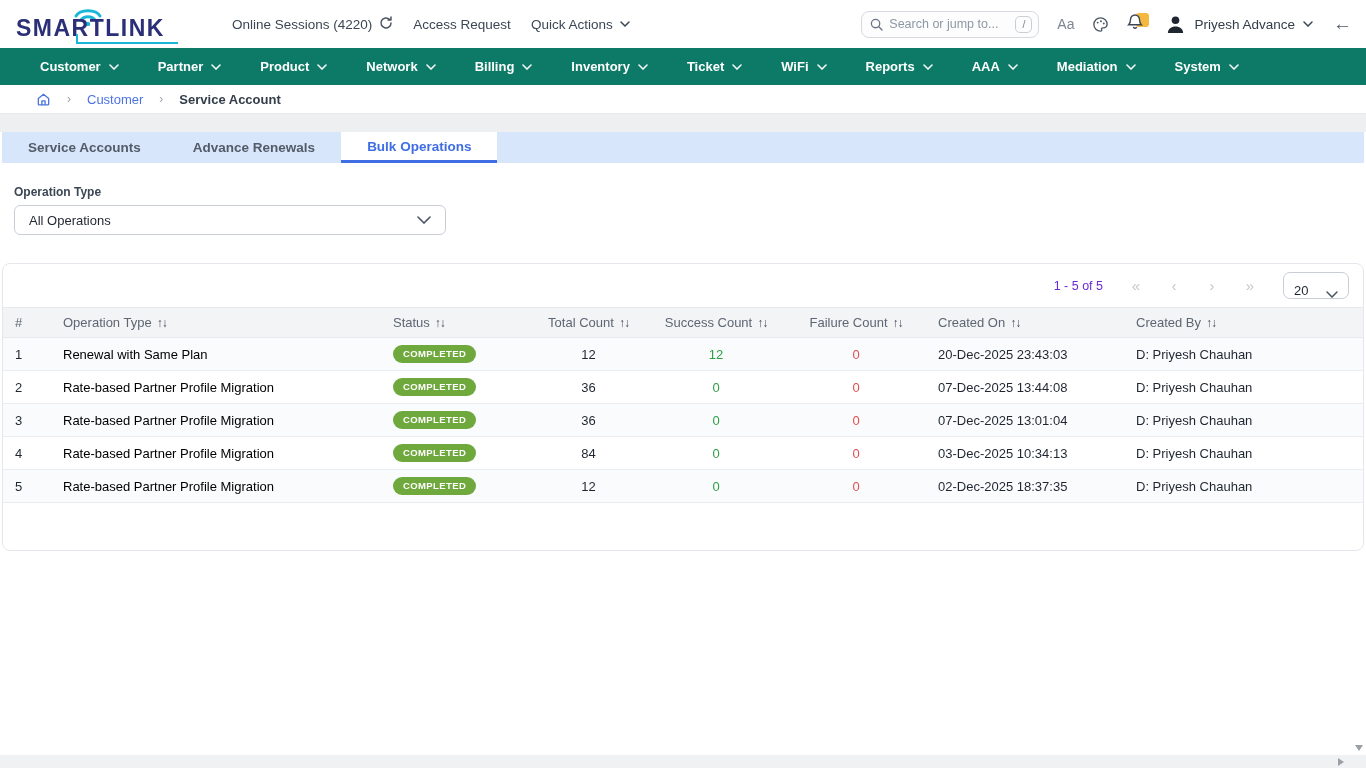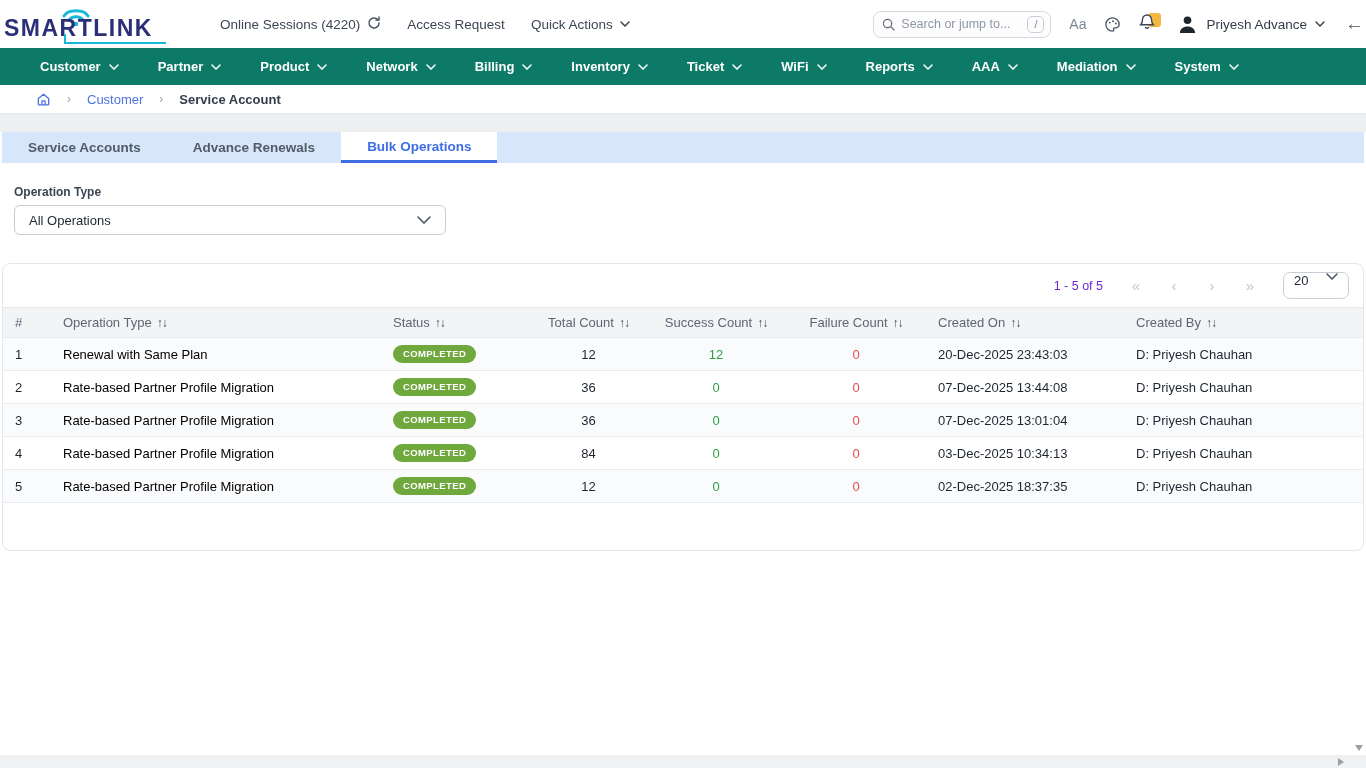--- a/index.html
+++ b/index.html
@@ -1,28 +1,28 @@
 <!DOCTYPE html>
 <html><head>
 <meta charset="utf-8">
 <style>
   * { margin:0; padding:0; box-sizing:border-box; }
   html,body { width:1366px; height:768px; overflow:hidden; background:#fff;
               font-family:"Liberation Sans", sans-serif; color:#1f2630; }
 
   
-  .topbar { height:48px; background:#fff; display:flex; align-items:center; padding:0 2px; }
+  .topbar { height:48px; background:#fff; display:flex; align-items:center; padding:0 14px; }
   .logo { position:relative; width:170px; height:40px; flex:none; }
   .logo-text { font-size:23px; font-weight:800; letter-spacing:1.5px; color:#2b2f77;
                position:absolute; left:2px; top:11px; }
   .logo-wifi { position:absolute; left:57px; top:0px; }
   .logo-line { position:absolute; left:62px; top:38px; width:102px; height:2px; background:#18b7d8; }
   .logo-tick { position:absolute; left:62px; top:30px; width:2px; height:8px; background:#18b7d8; }
 
-  .top-center { display:flex; align-items:center; gap:26px; margin-left:48px; font-size:13.5px; color:#3c4654; }
+  .top-center { display:flex; align-items:center; gap:20px; margin-left:48px; font-size:13.5px; color:#3c4654; }
   .top-item { display:flex; align-items:center; gap:7px; cursor:pointer; }
   .refresh-ic { color:#4b5563; }
 
   .top-right { margin-left:auto; display:flex; align-items:center; gap:18px; }
   .searchbox { width:178px; height:27px; border:1px solid #d6dae0; border-radius:8px; background:#fdfdfe;
                display:flex; align-items:center; padding:0 6px 0 8px; gap:6px; }
   .searchbox input { border:none; outline:none; background:transparent; flex:1; min-width:0;
                      font-size:12.5px; color:#374151; font-family:"Liberation Sans", sans-serif; }
   .searchbox input::placeholder { color:#8d98a5; }
   .slash-badge { border:1px solid #c9cfd6; border-radius:5px; font-size:10.5px; color:#7b8费5; color:#7b8594;
@@ -61,21 +61,21 @@
   .filter-label { font-size:12px; color:#3c4654; font-weight:600; margin-bottom:6px; }
   .select { width:432px; height:30px; border:1px solid #c9ced6; border-radius:6px; background:#fff;
             display:flex; align-items:center; justify-content:space-between; padding:0 14px; cursor:pointer; }
   .select-value { font-size:13px; color:#1f2630; }
 
   .card { margin-top:28px; border:1px solid #e4e7eb; border-radius:8px; background:#fff; overflow:hidden; }
   .card-toolbar { display:flex; align-items:center; justify-content:flex-end; gap:0; padding:8px 14px 8px; }
   .range-label { font-size:12.5px; color:#6d28d9; margin-right:14px; }
   .pg-btn { width:38px; text-align:center; color:#c2c8cf; font-size:15px; cursor:default; user-select:none; }
   .size-select { width:66px; height:27px; border:1px solid #c9ced6; border-radius:7px; display:flex;
-                 align-items:flex-start; justify-content:space-between; padding:0 10px; margin-left:14px; cursor:pointer; }
+                 align-items:flex-end; justify-content:space-between; padding:0 10px; margin-left:14px; cursor:pointer; }
   .size-value { font-size:13px; color:#1f2630; }
 
   table { width:100%; border-collapse:collapse; table-layout:fixed; }
   col.c1{width:48px} col.c2{width:330px} col.c3{width:150px} col.c4{width:115px}
   col.c5{width:140px} col.c6{width:140px} col.c7{width:198px} col.c8{width:auto}
   thead th { background:#f3f4f6; border-top:1px solid #e7e9ed; border-bottom:1px solid #e7e9ed;
              font-weight:400; font-size:13px; color:#5d6673; text-align:left; padding:7px 12px; height:29px; cursor:pointer; }
   th.num, td.num { text-align:center; }
   .sort-ic { font-size:12px; color:#424a55; margin-left:5px; letter-spacing:-1px; }
   tbody td { border-bottom:1px solid #eaecef; font-size:13px; padding:7px 12px; height:31px; color:#1f2630; }

